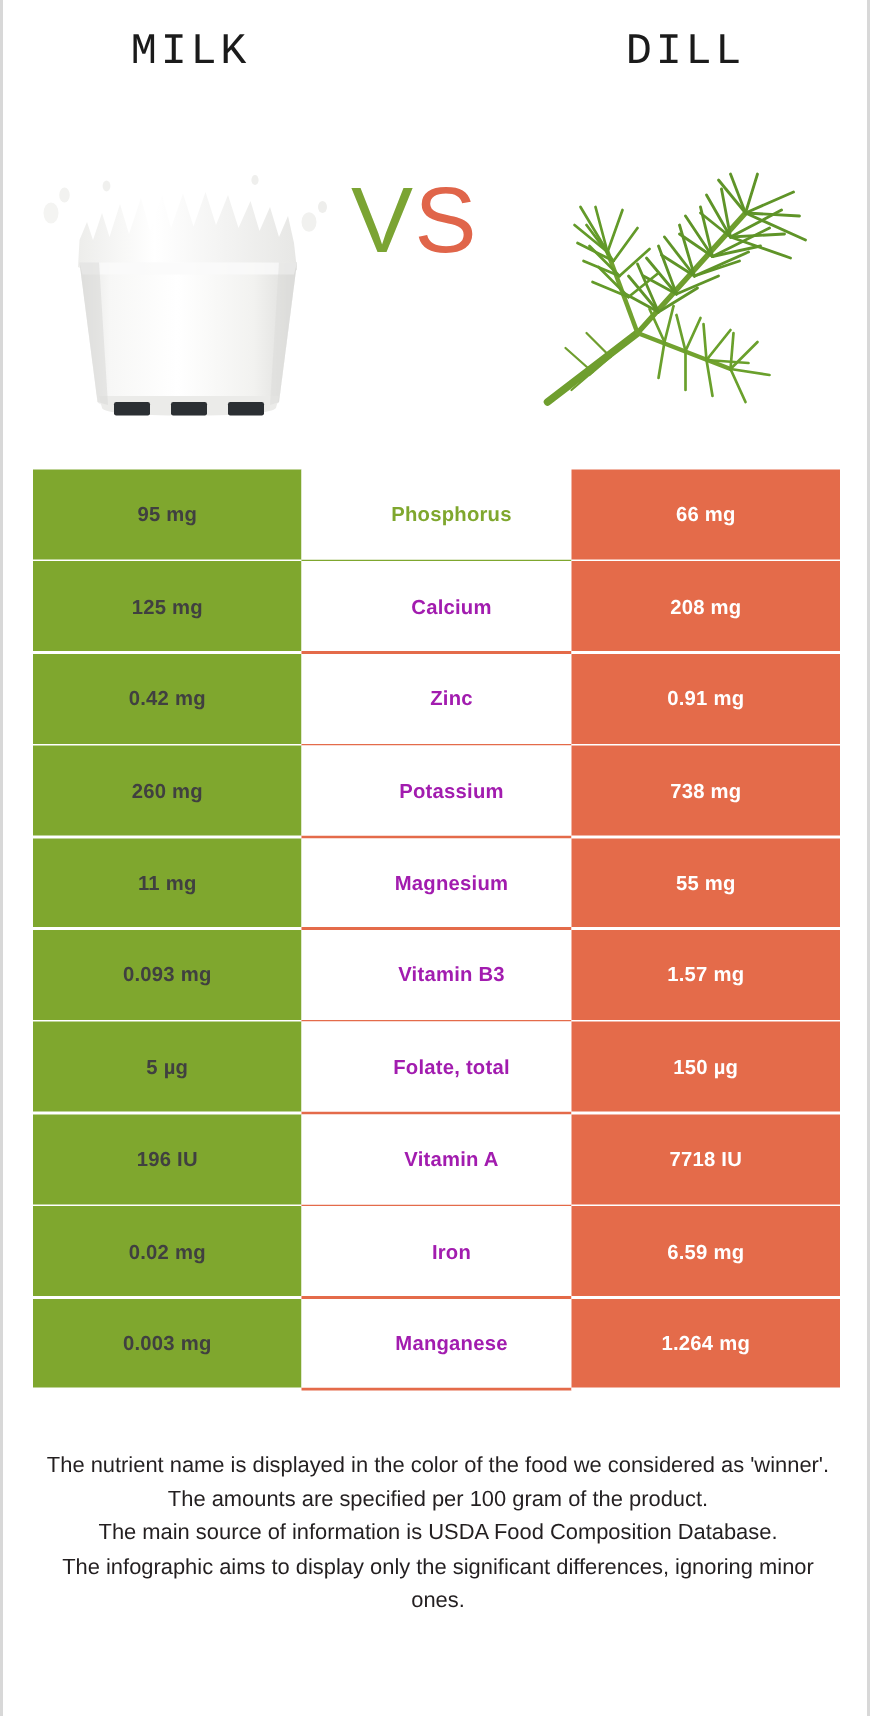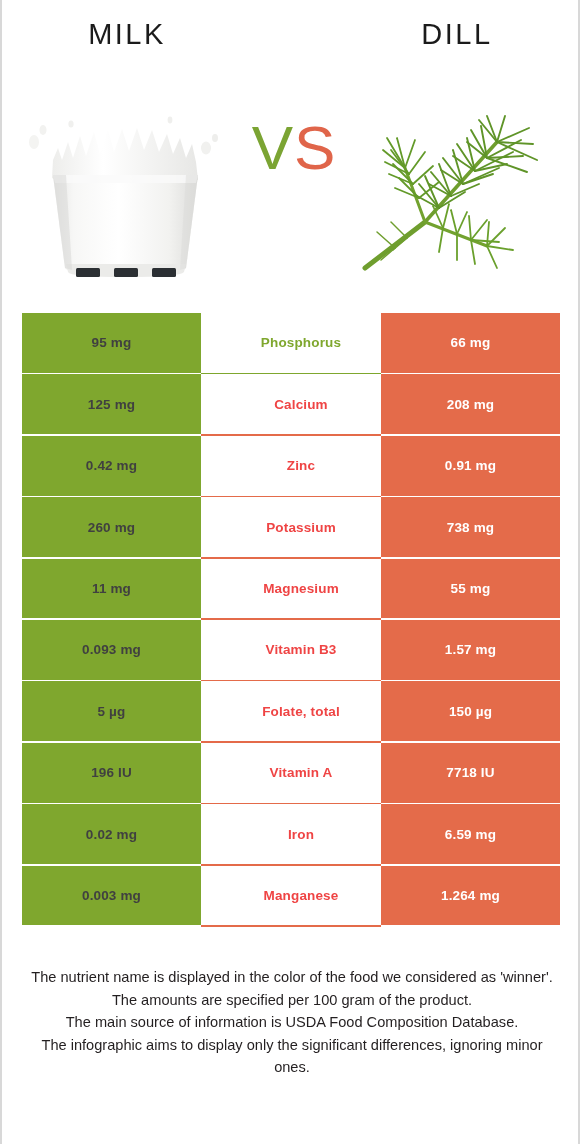--- a/index.html
+++ b/index.html
@@ -25,21 +25,21 @@
   }
 
   
   .header {
     position: relative;
     height: 72px;
   }
   .food-title {
     position: absolute;
     top: 18px;
-    font-family: Liberation Sans, sans-serif;
+    font-family: Liberation Mono, monospace;
     font-size: 29px;
     font-weight: 300;
     letter-spacing: 2.5px;
     color: #1b1b1b;
     text-transform: uppercase;
     white-space: nowrap;
   }
   .title-left  { left: 0; width: 250px; text-align: center; }
   .title-right { left: 330px; width: 250px; text-align: center; }
 
@@ -56,21 +56,20 @@
   }
   .hero-left  { left: 8px; }
   .hero-right { left: 345px; }
   .hero-cell svg { display: block; width: 100%; height: 100%; }
 
   .vs {
     position: absolute;
     left: 232px;
     top: 40px;
     width: 120px;
-    text-align: center;
     font-family: "Liberation Sans", sans-serif;
     font-size: 62px;
     font-weight: 400;
     letter-spacing: 1px;
     white-space: nowrap;
   }
   .vs .v { color: #7ba433; }
   .vs .s { color: #e0654a; }
 
   
@@ -113,21 +112,21 @@
     color: #ffffff;
   }
   .row-gap {
     height: 1.6px;
     display: flex;
   }
   .gap-seg-side { width: 179px; background: #ffffff; }
   .gap-seg-mid  { width: 180px; }
 
   .win-milk .cell-mid { color: #7fa72e; }
-  .win-dill .cell-mid { color: #ef4444; }
+  .win-dill .cell-mid { color: #a21caf; }
 
   
   .footnote {
     position: absolute;
     left: 22px;
     top: 966px;
     width: 536px;
     text-align: center;
     font-size: 14.6px;
     line-height: 22.5px;

